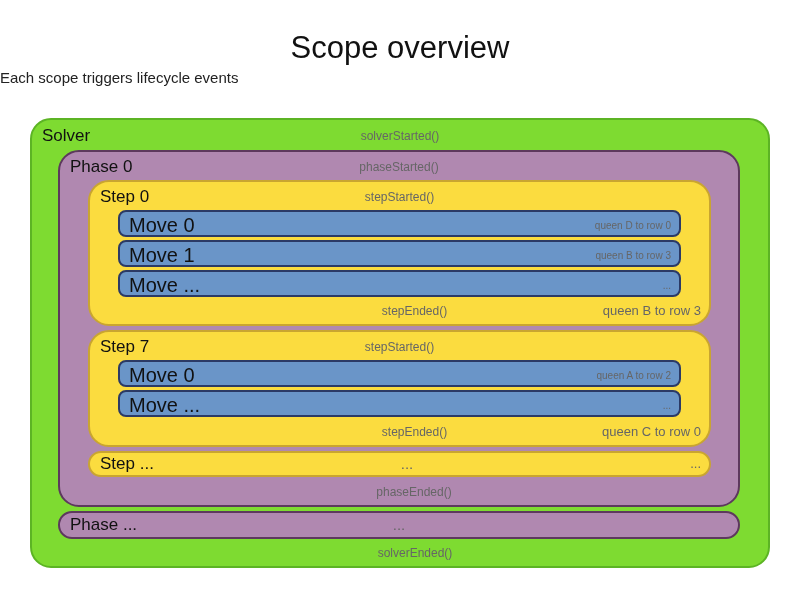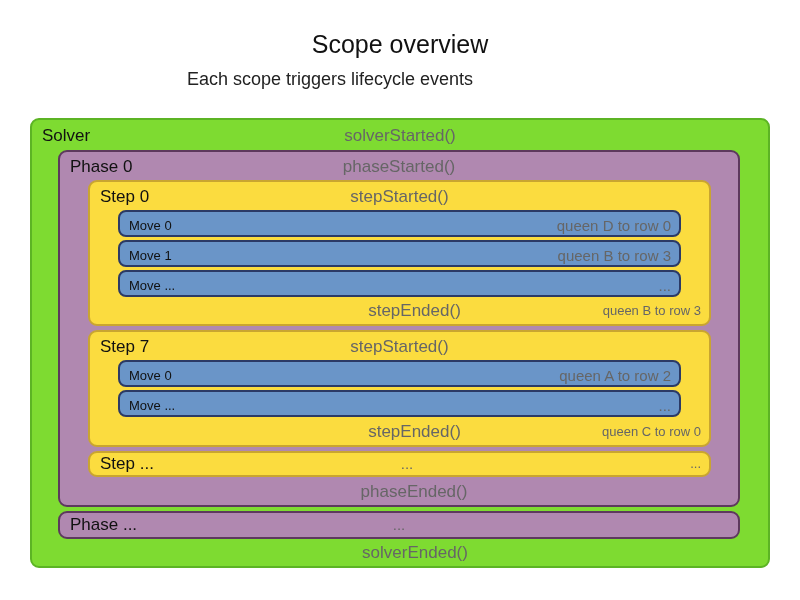--- a/index.html
+++ b/index.html
@@ -1,43 +1,43 @@
 <!DOCTYPE html>
 <html><head>
 <meta charset="utf-8">
 <style>
   html,body{margin:0;padding:0;background:#ffffff;}
   .page{position:relative;width:800px;height:600px;background:#ffffff;overflow:hidden;
         font-family:"Liberation Sans", sans-serif;}
   .abs{position:absolute;box-sizing:border-box;}
 
-  .title{left:0;top:30px;width:800px;text-align:center;font-size:25px;color:#111111;}
-  .subtitle{left:0;top:69px;width:660px;text-align:center;font-size:18px;color:#222222;}
+  .title{left:0;top:30px;width:800px;text-align:center;font-size:31px;color:#111111;}
+  .subtitle{left:0;top:69px;width:660px;text-align:left;font-size:15px;color:#222222;}
 
-  .scopebox{border-radius:9px;}
+  .scopebox{border-radius:21px;}
   .solver{left:30px;top:118px;width:740px;height:450px;background:#7edb31;border:2px solid #5cb424;}
   .phase{background:#b088b0;border:2px solid #5d395d;}
   .phase0{left:26px;top:30px;width:682px;height:357px;}
   .phase-more{left:26px;top:391px;width:682px;height:28px;}
   .step{background:#fbdc3f;border:2px solid #c9a530;}
   .step0{left:28px;top:28px;width:623px;height:146px;}
   .step1{left:28px;top:178px;width:623px;height:117px;}
   .step-more{left:28px;top:299px;width:623px;height:26px;padding-left:15px;}
   .move{background:#6a95c8;border:2px solid #2b3a66;border-radius:8px;left:28px;width:563px;height:27px;}
 
   .hdr{left:0;top:0;width:100%;}
   .h32{height:32px;line-height:32px;}
   .h30{height:30px;line-height:30px;}
   .h28{height:28px;line-height:28px;}
   .h26{height:26px;line-height:26px;}
   .lbl{position:absolute;left:10px;top:0;font-size:17px;color:#111111;white-space:nowrap;}
-  .evt{display:block;width:100%;text-align:center;font-size:17px;color:#666666;}
+  .evt{display:block;width:100%;text-align:center;font-size:12px;color:#666666;}
   .note{position:absolute;right:8px;top:0;font-size:13px;color:#666666;white-space:nowrap;}
-  .movelbl{position:absolute;left:9px;top:0;font-size:13px;color:#111111;line-height:27px;}
-  .movenote{position:absolute;right:8px;top:0;font-size:15px;color:#666666;line-height:27px;}
+  .movelbl{position:absolute;left:9px;top:0;font-size:20px;color:#111111;line-height:27px;}
+  .movenote{position:absolute;right:8px;top:0;font-size:10px;color:#666666;line-height:27px;}
   .foot{width:100%;padding-left:30px;}
   .cdots{display:block;width:100%;text-align:center;font-size:15px;color:#666666;}
 </style>
 </head>
 <body>
 
 <div class="page">
 
   <div class="abs title">Scope overview</div>
   <div class="abs subtitle">Each scope triggers lifecycle events</div>

